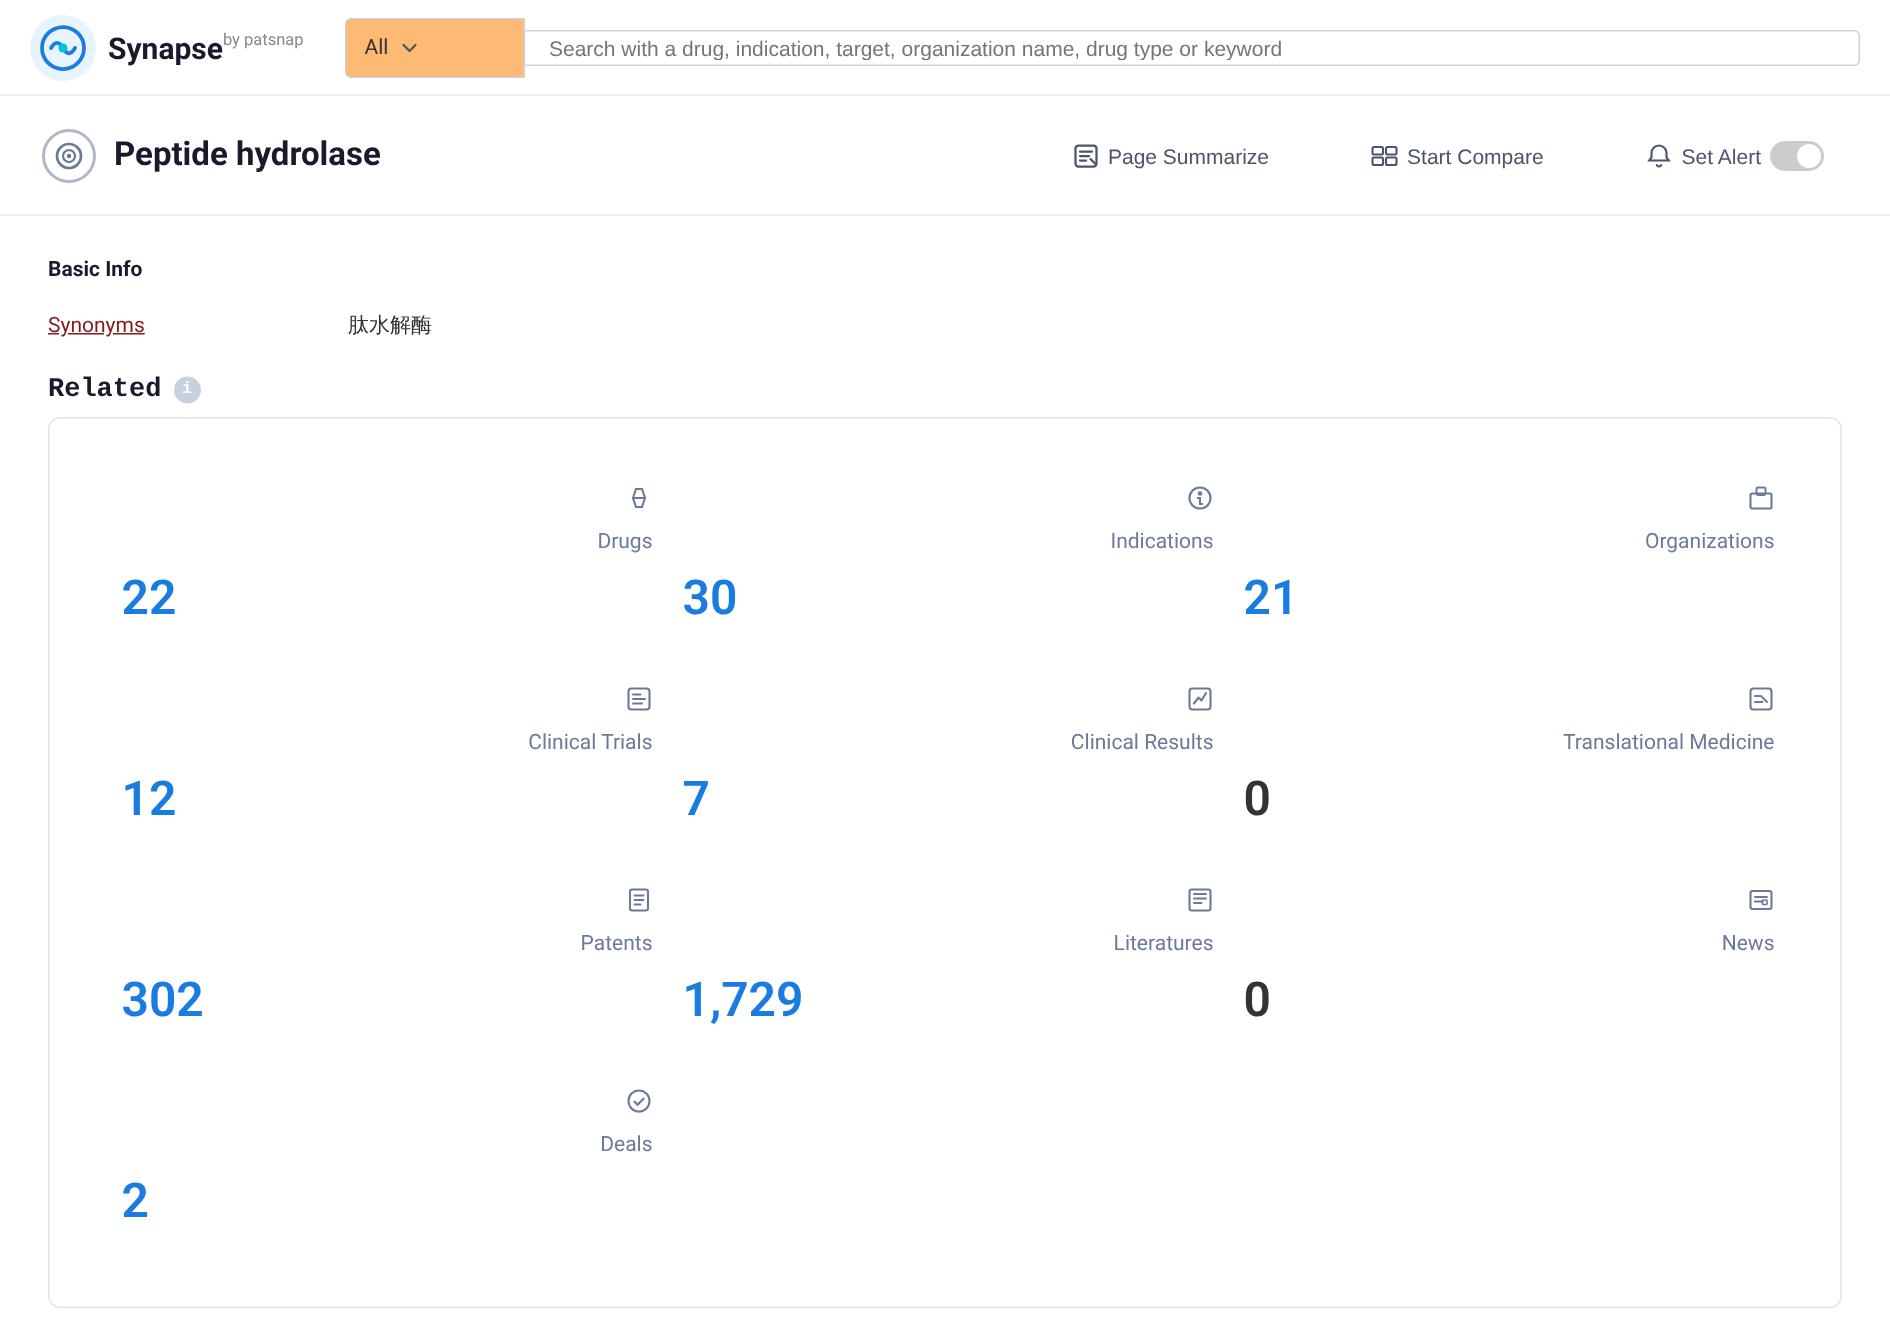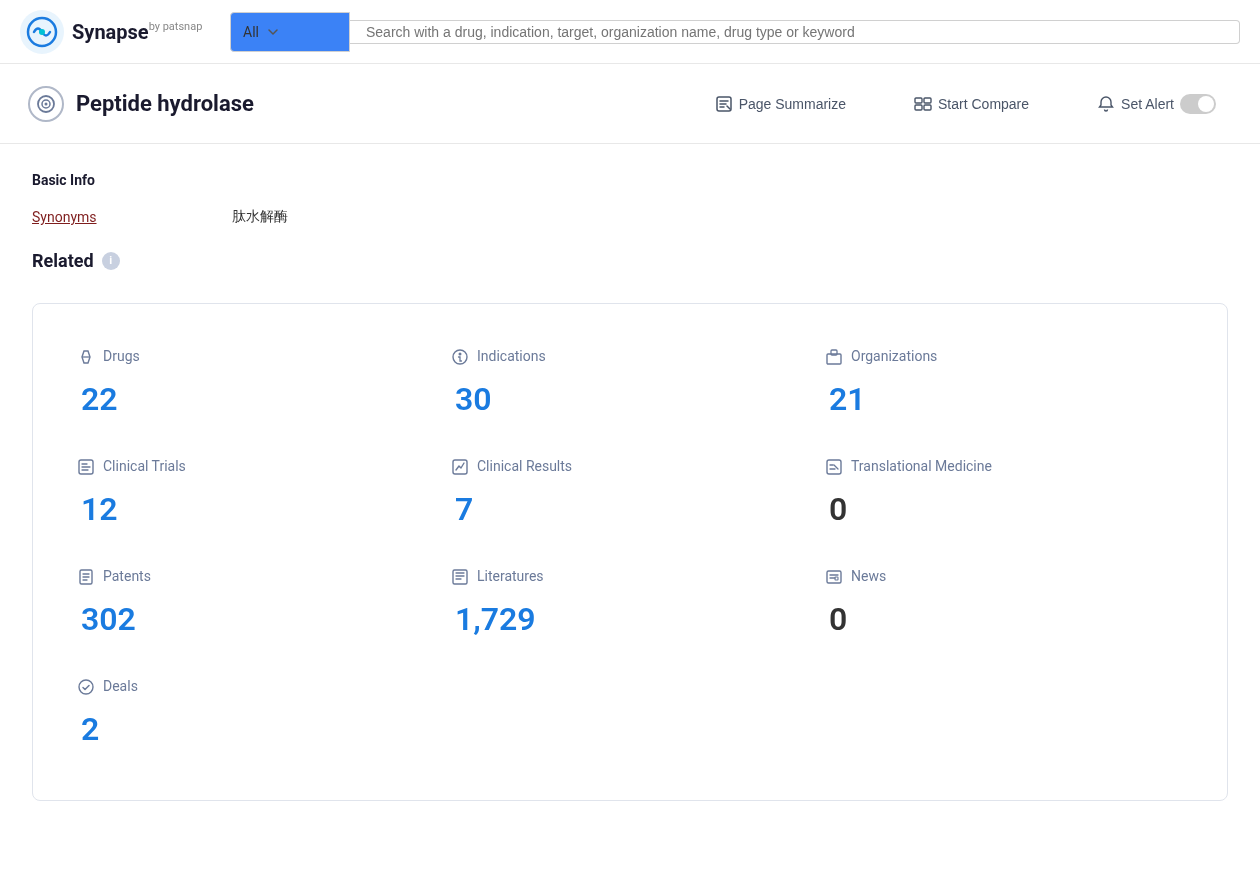--- a/index.html
+++ b/index.html
@@ -42,21 +42,21 @@
     .search-dropdown {
       display: flex;
       align-items: center;
       border: 1px solid #d0d0d0;
       border-radius: 4px;
       height: 40px;
       padding: 12px 12px;
       gap: 8px;
       cursor: pointer;
       min-width: 120px;
-      background: #3b82f6;
+      background: #fdba74;
     }
     .search-dropdown span {
       font-size: 14px;
       color: #333;
     }
     .search-bar {
       flex: 1;
       height: 24px;
       border: 1px solid #d0d0d0;
       border-left: none;
@@ -164,21 +164,22 @@
       color: #333;
     }
 
     .related-section {
       margin-top: 24px;
     }
     .related-title-row {
       display: flex;
       align-items: center;
       gap: 8px;
-      margin-bottom: 32px;
+      margin-bottom: 8px;
+      font-family: Liberation Mono, monospace;
     }
     .related-title {
       font-size: 18px;
       font-weight: 700;
       color: #1a1a2e;
     }
     .info-icon {
       width: 18px;
       height: 18px;
       border-radius: 50%;
@@ -201,23 +202,24 @@
       display: grid;
       grid-template-columns: repeat(3, 1fr);
       gap: 0;
     }
     .related-item {
       padding: 16px 8px 24px 8px;
       cursor: pointer;
     }
     .related-item-header {
       display: flex;
-      align-items: flex-start;
+      align-items: flex-end;
       gap: 8px;
       margin-bottom: 10px;
+      flex-direction: column;
     }
     .related-item-icon {
       color: #6b7a99;
       font-size: 16px;
     }
     .related-item-label {
       font-size: 14px;
       color: #6b7a99;
     }
     .related-item-count {

